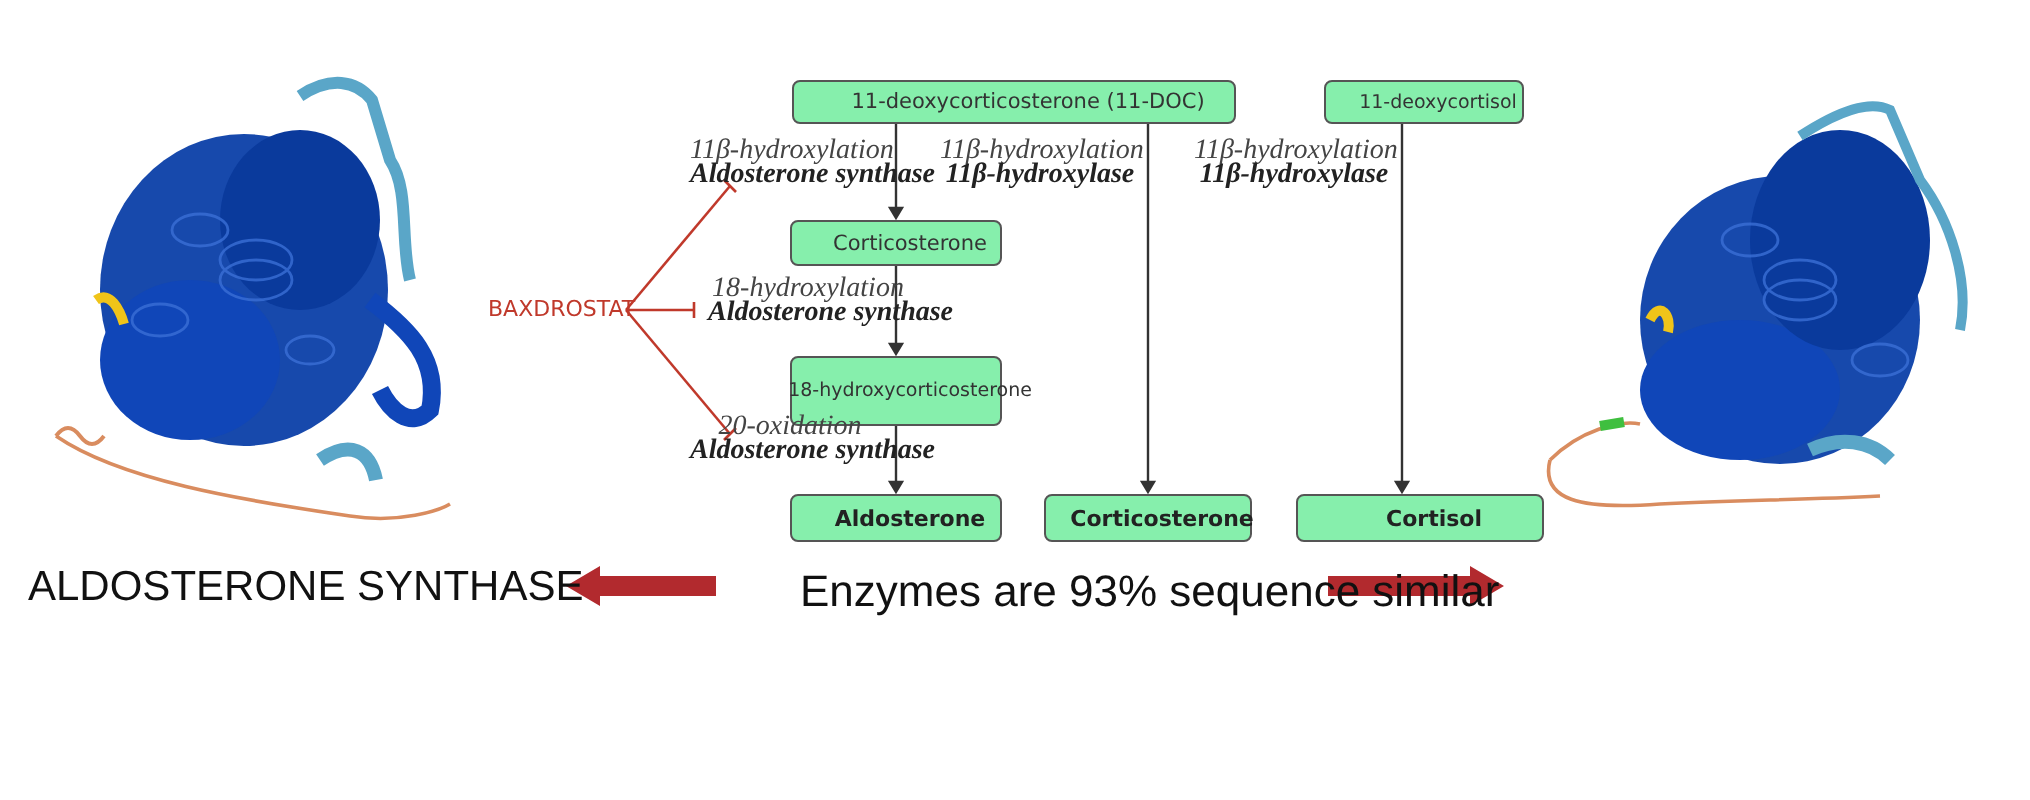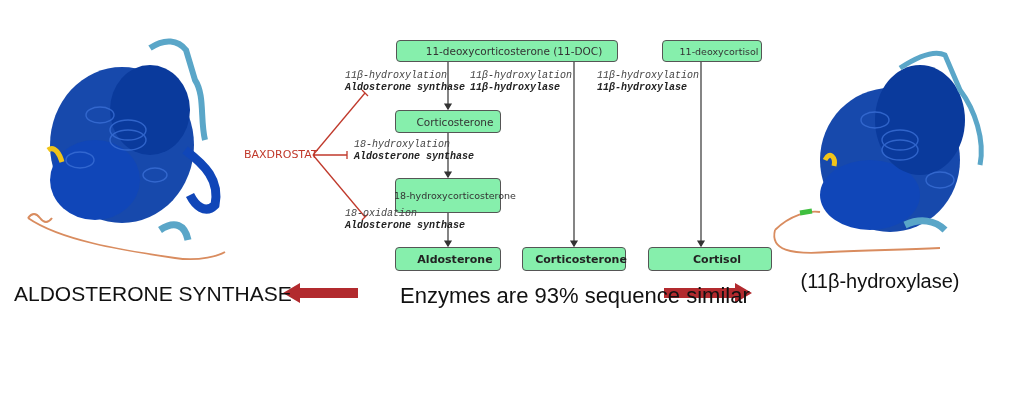--- a/index.html
+++ b/index.html
@@ -1,21 +1,21 @@
 <!DOCTYPE html>
 <html><head>
 <meta charset="utf-8">
 <style>
   html, body { margin:0; padding:0; background:#ffffff; }
   body { width:1015px; height:400px; position:relative; overflow:hidden; font-family:"Liberation Sans", sans-serif; }
   .box { position:absolute; border:1.3px solid #555; border-radius:4px; background:#86efac; box-sizing:border-box;
          display:flex; align-items:center; justify-content:center; font-size:10.5px; color:#333; font-family:"DejaVu Sans", sans-serif; white-space:nowrap;padding-left:14px; }
   .box.bold { font-weight:bold; color:#222; font-size:11px; }
   .box.small { font-size:9.5px; }
-  .lbl { position:absolute; text-align:left; font-family:Liberation Mono, monospace; font-size:10px; line-height:12px; white-space:nowrap; }
+  .lbl { position:absolute; text-align:center; font-family:Liberation Serif, serif; font-size:14px; line-height:12px; white-space:nowrap; }
   .lbl .it { font-style:italic; color:#444; display:block; }
   .lbl .en { font-style:italic; font-weight:bold; color:#222; display:block; }
   .drug { position:absolute; color:#c0392b; font-weight:normal; font-size:11px; font-family:"DejaVu Sans", sans-serif; }
   .bottom-text { position:absolute; font-family:"Liberation Sans", sans-serif; color:#111; }
   svg { position:absolute; left:0; top:0; }
 </style>
 </head>
 <body>
 
 <svg width="1015" height="400">
@@ -95,31 +95,30 @@
 
 <div class="lbl" style="left:345px;top:70px;width:100px;">
   <span class="it">11β-hydroxylation</span>
   <span class="en">Aldosterone synthase</span>
 </div>
 <div class="lbl" style="left:354px;top:139px;width:100px;">
   <span class="it">18-hydroxylation</span>
   <span class="en">Aldosterone synthase</span>
 </div>
 <div class="lbl" style="left:345px;top:208px;width:100px;">
-  <span class="it">18-oxidation</span>
+  <span class="it">20-oxidation</span>
   <span class="en">Aldosterone synthase</span>
 </div>
 <div class="lbl" style="left:470px;top:70px;width:100px;">
   <span class="it">11β-hydroxylation</span>
   <span class="en">11β-hydroxylase</span>
 </div>
 <div class="lbl" style="left:597px;top:70px;width:100px;">
   <span class="it">11β-hydroxylation</span>
   <span class="en">11β-hydroxylase</span>
 </div>
 
 <div class="drug" style="left:244px;top:148px;">BAXDROSTAT</div>
 
 <div class="bottom-text" style="left:14px;top:282px;font-size:21px;">ALDOSTERONE SYNTHASE</div>
 <div class="bottom-text" style="left:356px;top:283px;font-size:22px;margin-left:44px;">Enzymes are 93% sequence similar</div>
 <div class="bottom-text" style="left:770px;top:270px;width:220px;text-align:center;font-size:20px;line-height:23px;">
-  <div>(11β-hydroxylase)</div>
 </div>
 
 </body></html>

